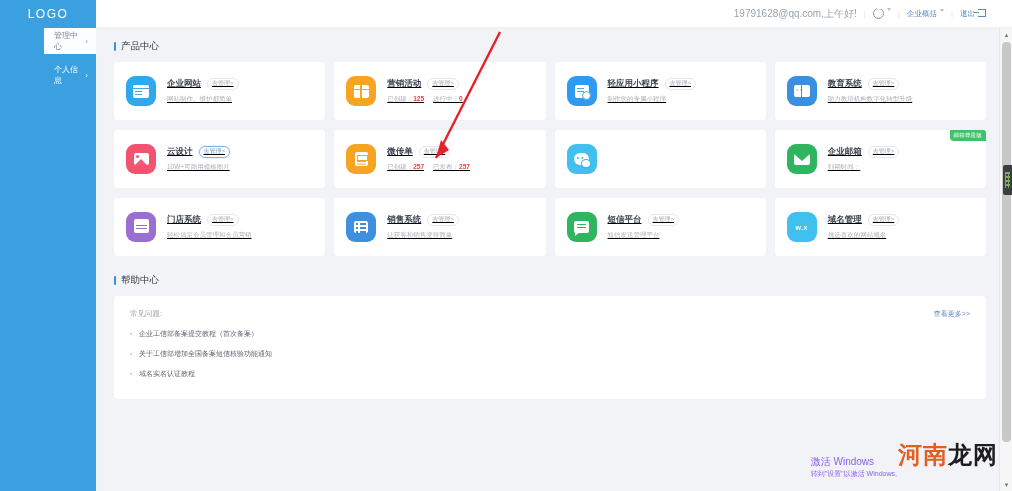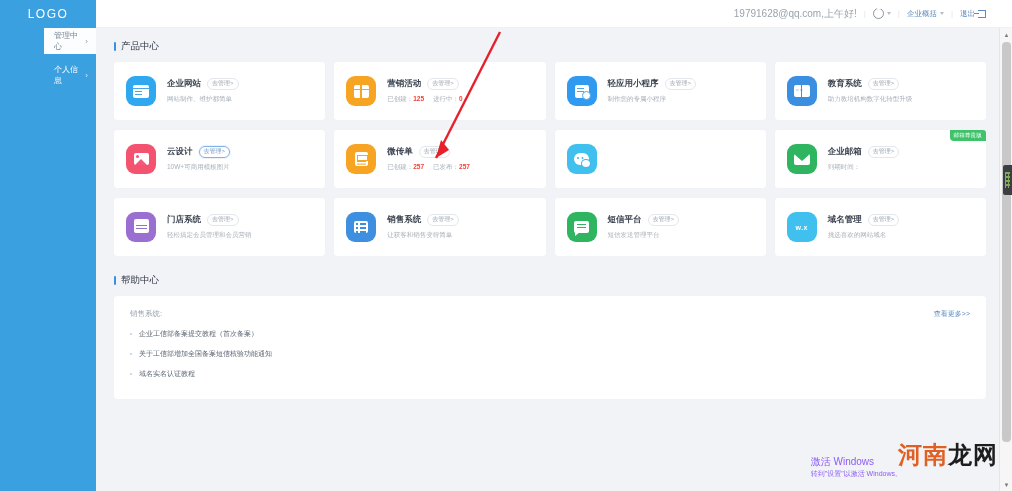--- a/index.html
+++ b/index.html
@@ -51,21 +51,21 @@
   .topbar {
     height: 28px;
     background: #ffffff;
     display: flex; align-items: center; justify-content: flex-end;
     padding-right: 26px;
     border-bottom: 1px solid #eef0f3;
     gap: 0px;
   }
   .topbar .greeting { font-size: 10px; color: #9aa3ad; }
   .topbar .sep { color: #e2e6ea; font-size: 8px; margin: 0 7px; }
-  .topbar .tb-chunk { display: flex; align-items: center; gap: 3px; font-size: 7.5px; color: #6f7b88; cursor: pointer; }
+  .topbar .tb-chunk { display: flex; gap: 3px; font-size: 7.5px; color: #6f7b88; cursor: pointer; }
   .topbar .tb-link { color: #5b8bbf; font-size: 7.5px; cursor: pointer; }
   .caret { width: 0; height: 0; border-left: 2.5px solid transparent; border-right: 2.5px solid transparent; border-top: 3px solid #b4bcc5; display: inline-block; }
   .ring {
     width: 11px; height: 11px; border-radius: 50%;
     border: 1.2px solid #8d959e;
     position: relative;
   }
   .ring::after {
     content: ""; position: absolute; top: -2px; left: 3px;
     width: 4px; height: 2px; background: #ffffff;
@@ -113,21 +113,21 @@
   }
   .card-icon {
     width: 30px; height: 30px;
     border-radius: 9px;
     flex: 0 0 30px;
     margin-right: 11px;
     display: flex; align-items: center; justify-content: center;
     color: #fff;
     position: relative;
   }
-  .card-body { flex: 1; min-width: 0; }
+  .card-body { flex: 1; min-width: 0; text-decoration: underline; }
   .card-line1 { display: flex; align-items: center; gap: 6px; }
   .card-title { font-size: 8.5px; color: #3c4350; font-weight: bold; white-space: nowrap; }
   .manage-pill {
     font-size: 6px; color: #9aa3ad;
     border: 1px solid #e3e7ec;
     border-radius: 7px;
     padding: 1px 4px 1px 4px;
     white-space: nowrap;
     line-height: 1.2;
   }
@@ -466,21 +466,21 @@
 
       </div>
 
       <div class="help-wrap">
         <div class="section-title">
           <span class="bar"></span>
           <span>帮助中心</span>
         </div>
         <div class="help-card">
           <div class="help-head">
-            <span class="lbl">销售系统:</span>
+            <span class="lbl">常见问题:</span>
             <span class="more">查看更多&gt;&gt;</span>
           </div>
           <div class="faq-list">
             <div class="faq-item">
               <span class="dot"></span>
               <span>企业工信部备案提交教程（首次备案）</span>
             </div>
             <div class="faq-item">
               <span class="dot"></span>
               <span>关于工信部增加全国备案短信核验功能通知</span>

